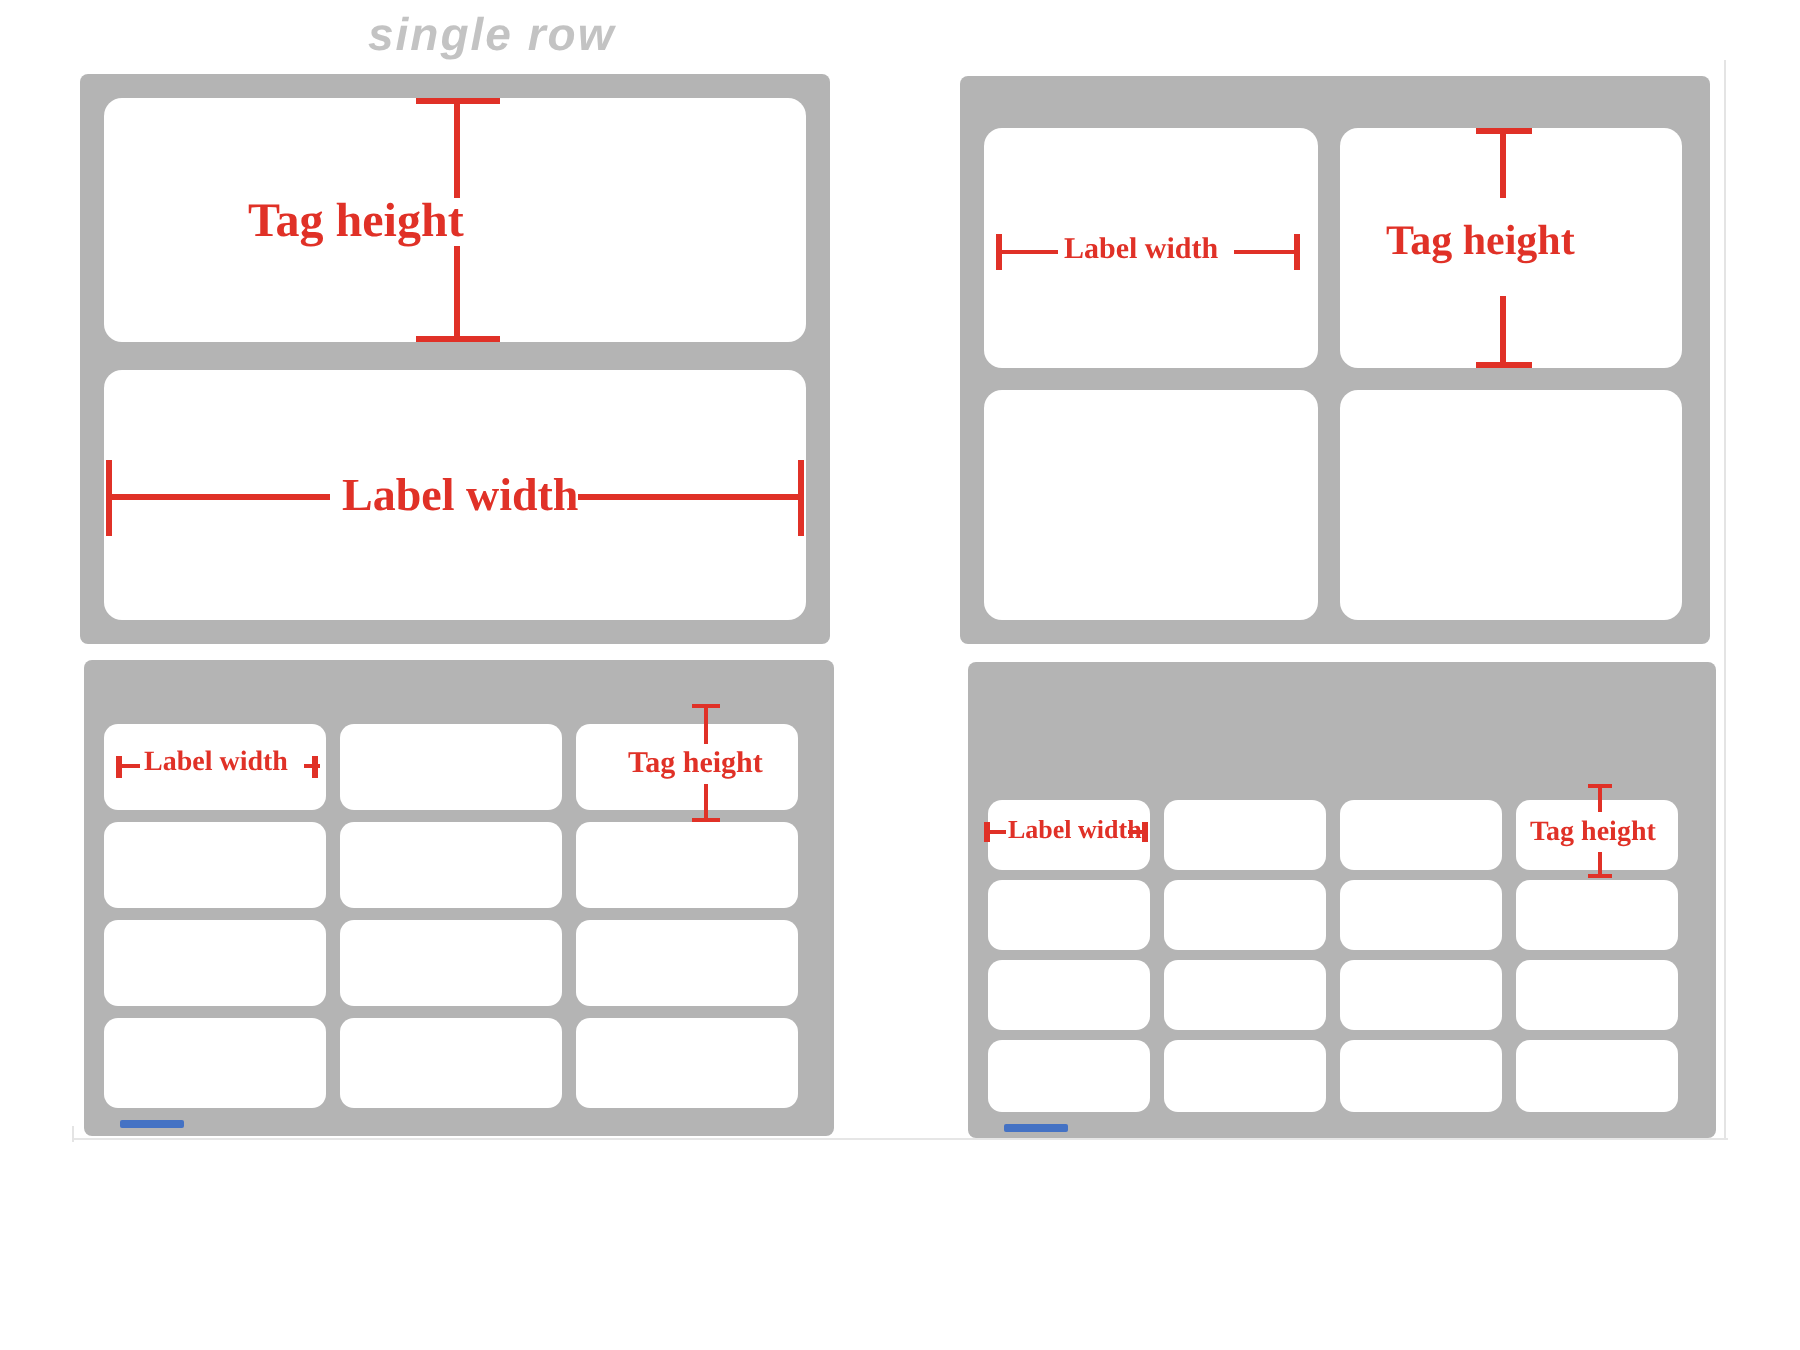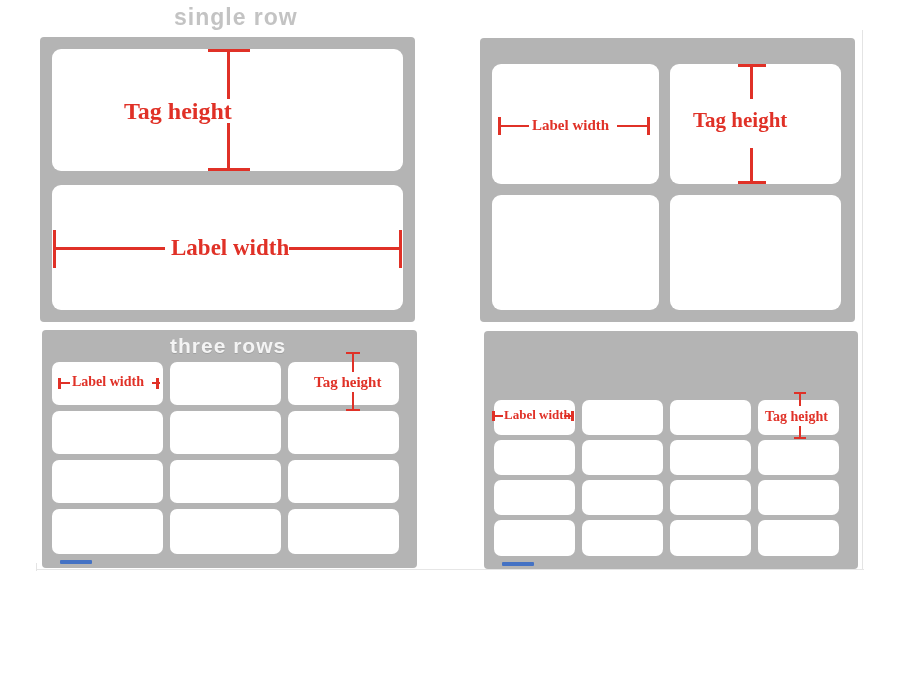--- a/index.html
+++ b/index.html
@@ -101,21 +101,21 @@
 </style>
 </head>
 <body>
 
 <div id="canvas">
 
   <div class="frame-line-v" style="left:862px; top:30px; height:540px;"></div>
   <div class="frame-line-h" style="left:36px; top:569px; width:828px;"></div>
   <div class="frame-line-v" style="left:36px; top:563px; height:8px;"></div>
 
-  <div class="panel-title title-outside" style="left:174px; top:4px;">single row</div>
+  <div class="panel-title title-outside" style="left:184px; top:4px;font-style:italic;">single row</div>
 
   <div class="panel" style="left:40px; top:37px; width:375px; height:285px;">
 
     <div class="cell" style="left:12px; top:12px; width:351px; height:122px;"></div>
     <div class="cell" style="left:12px; top:148px; width:351px; height:125px;"></div>
 
     <div class="cap-h" style="left:168px; top:12px; width:42px; height:3px;"></div>
     <div class="rule-v" style="left:187px; top:12px; width:3px; height:50px;"></div>
     <div class="rule-v" style="left:187px; top:86px; width:3px; height:48px;"></div>
     <div class="cap-h" style="left:168px; top:131px; width:42px; height:3px;"></div>
@@ -145,21 +145,20 @@
 
     <div class="cap-h" style="left:258px; top:26px; width:28px; height:3px;"></div>
     <div class="rule-v" style="left:270px; top:26px; width:3px; height:35px;"></div>
     <div class="rule-v" style="left:270px; top:110px; width:3px; height:34px;"></div>
     <div class="cap-h" style="left:258px; top:143px; width:28px; height:3px;"></div>
     <div class="dim-label" style="left:213px; top:72px; font-size:21px;">Tag height</div>
   </div>
 
   <div class="panel" style="left:42px; top:330px; width:375px; height:238px;">
 
-    <div class="panel-title title-inside" style="left:128px; top:4px;">three rows</div>
 
     <div class="cell sm" style="left:10px; top:32px; width:111px; height:43px;"></div>
     <div class="cell sm" style="left:128px; top:32px; width:111px; height:43px;"></div>
     <div class="cell sm" style="left:246px; top:32px; width:111px; height:43px;"></div>
 
     <div class="cell sm" style="left:10px; top:81px; width:111px; height:43px;"></div>
     <div class="cell sm" style="left:128px; top:81px; width:111px; height:43px;"></div>
     <div class="cell sm" style="left:246px; top:81px; width:111px; height:43px;"></div>
 
     <div class="cell sm" style="left:10px; top:130px; width:111px; height:43px;"></div>

